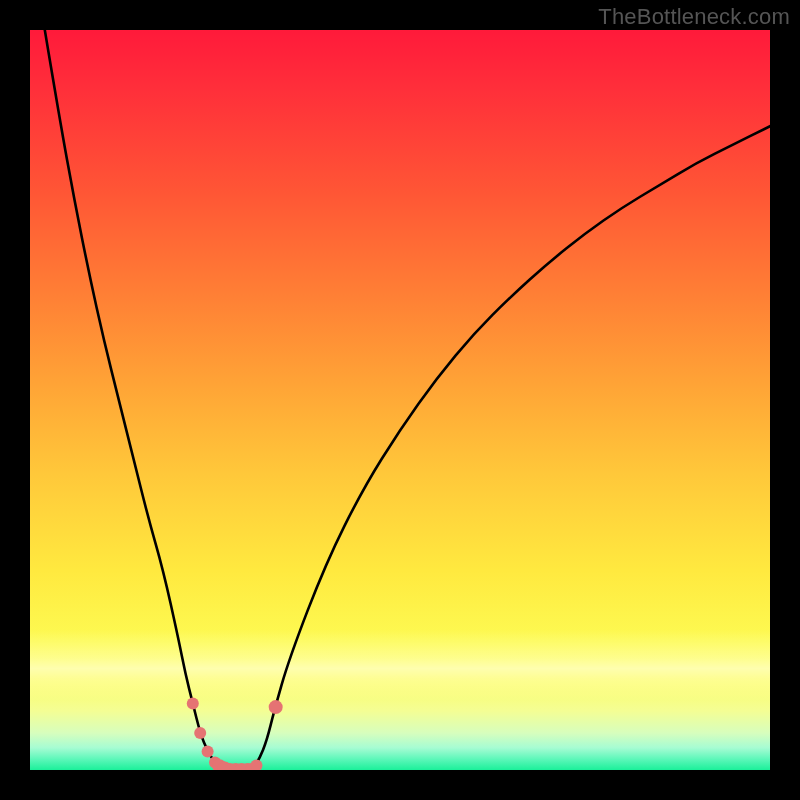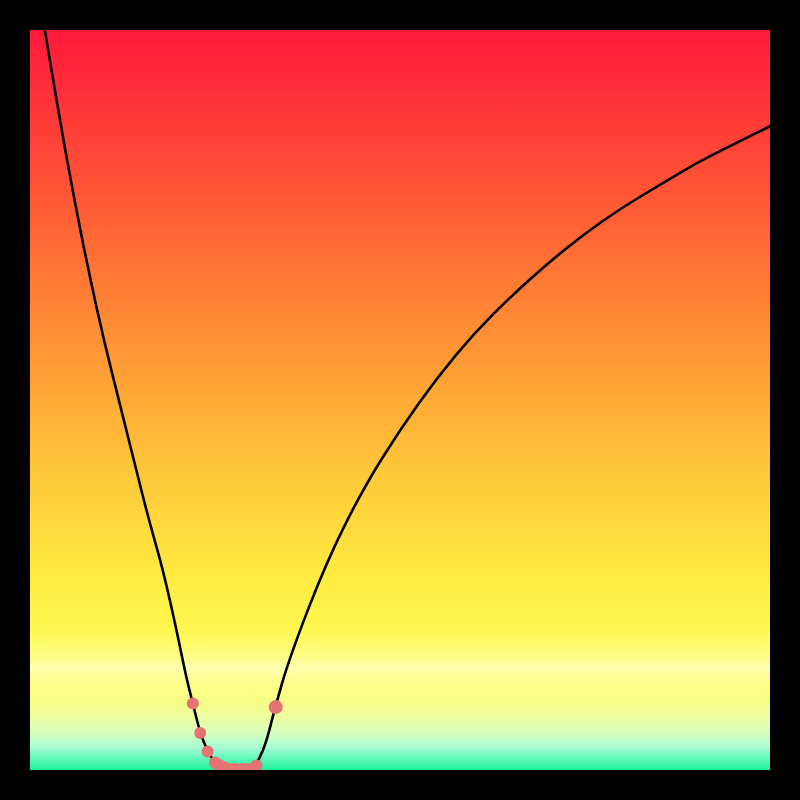--- a/index.html
+++ b/index.html
@@ -102,14 +102,15 @@
           <circle cx="205.72" cy="740.00" r="7" fill="#e57373" stroke="#c25555" stroke-width="0"></circle>
           <circle cx="211.64" cy="740.00" r="7" fill="#e57373" stroke="#c25555" stroke-width="0"></circle>
           <circle cx="217.56" cy="740.00" r="7" fill="#e57373" stroke="#c25555" stroke-width="0"></circle>
           <circle cx="222.00" cy="740.00" r="7" fill="#e57373" stroke="#c25555" stroke-width="0"></circle>
           <circle cx="226.44" cy="735.56" r="6" fill="#e57373" stroke="#c25555" stroke-width="0"></circle>
           <circle cx="245.68" cy="677.10" r="7" fill="#e57373" stroke="#c25555" stroke-width="0"></circle>
         </g>
     </svg>
   </div>
 
+  <div class="watermark">TheBottleneck.com</div>
 
 </div>
 
 </body></html>

